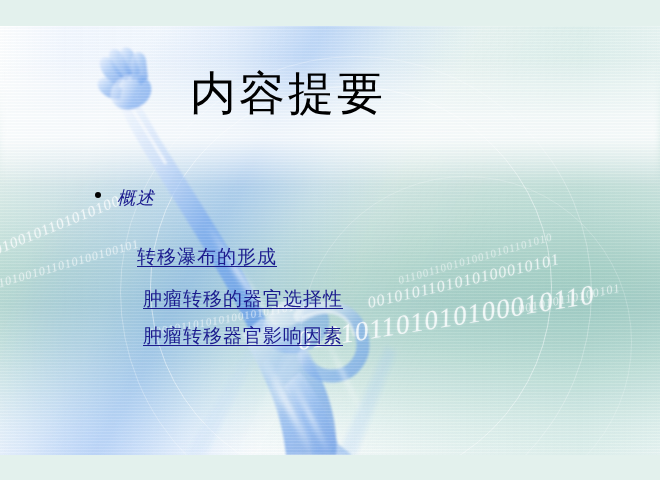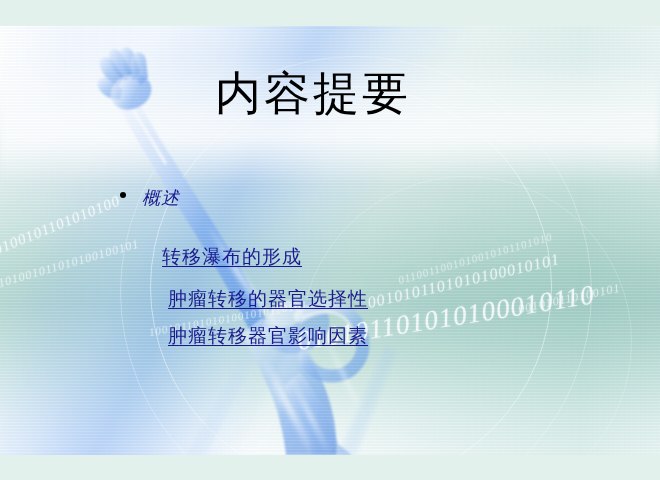--- a/index.html
+++ b/index.html
@@ -193,21 +193,20 @@
     transform: rotate(-12deg);
     transform-origin: left bottom;
     opacity: 0.7;
   }
 
   
   #content {
     position: absolute;
     inset: 0;
     z-index: 6;
-    margin-left: 25px;
   }
 
   #slide-title {
     position: absolute;
     left: 190px;
     top: 44px;
     font-size: 46px;
     line-height: 1.05;
     color: #000000;
     letter-spacing: 3px;

